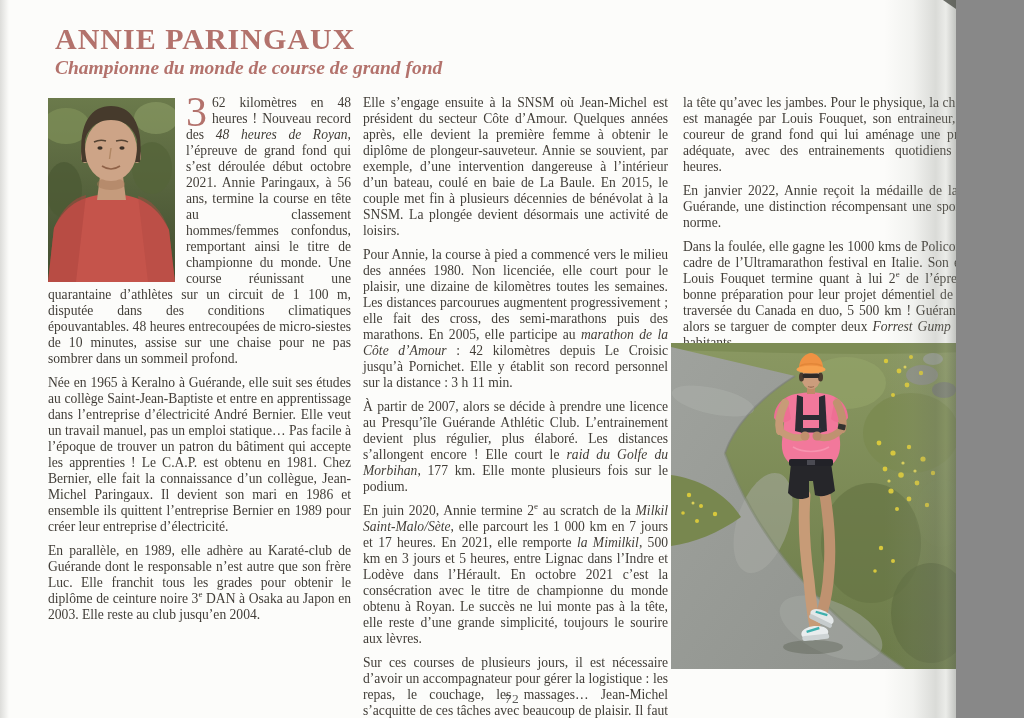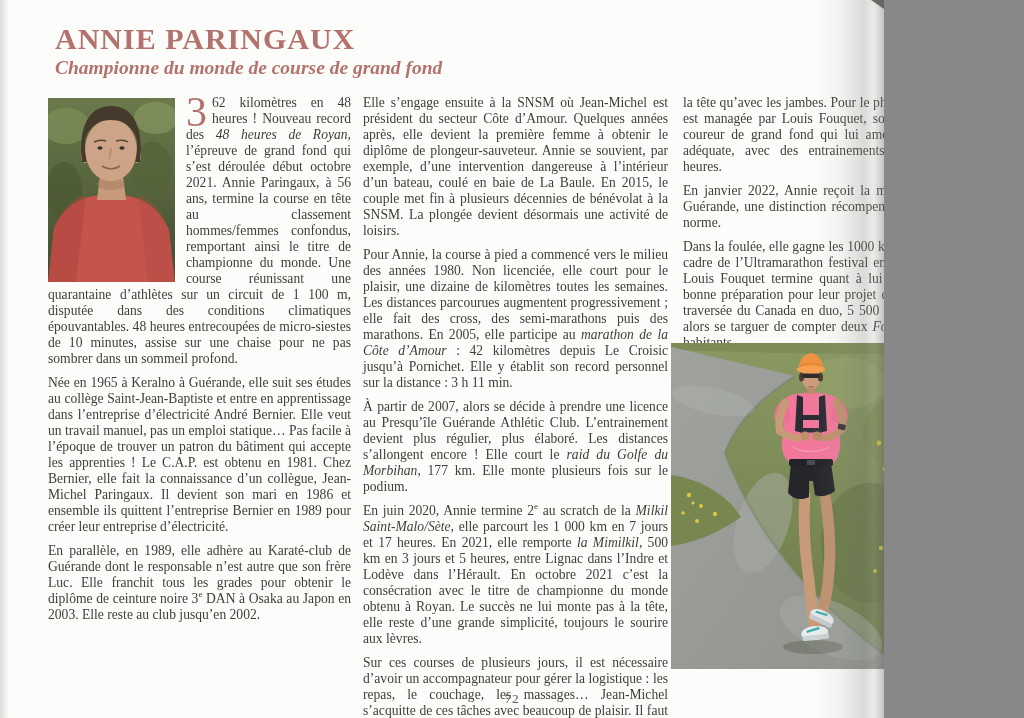--- a/index.html
+++ b/index.html
@@ -1,17 +1,17 @@
 <!DOCTYPE html>
 <html lang="fr"><head>
 <meta charset="utf-8">
 <style>
   html,body{margin:0;padding:0;background:#888;}
   .page{
-    position:relative;width:884px;height:718px;overflow:hidden;
+    position:relative;width:956px;height:718px;overflow:hidden;
     background:#fcfcfa;
     font-family:"Liberation Serif","DejaVu Serif",serif;
     color:#413d37;
   }
   .header{position:absolute;left:55px;top:22px;}
   .title{
     margin:0;font-size:30px;font-weight:bold;letter-spacing:1px;
     color:#b3726c;
   }
   .subtitle{
@@ -100,21 +100,21 @@
         <path d="M68,43 C72,42 77,42 80,44" stroke="#564434" stroke-width="1.5" fill="none"></path>
         <ellipse cx="52" cy="50" rx="2.6" ry="1.7" fill="#3a2f26"></ellipse>
         <ellipse cx="74" cy="50" rx="2.6" ry="1.7" fill="#3a2f26"></ellipse>
         <path d="M63,50 L61.5,61" stroke="#b08663" stroke-width="1.4" fill="none"></path>
         <path d="M54,68 Q63,74 72,68" stroke="#8f6248" stroke-width="1.6" fill="none"></path>
       </svg>
       <span class="dropcap">3</span>
       <span><span>62 kilomètres en 48 heures ! Nouveau record des </span><i>48 heures de Royan</i><span>, l’épreuve de grand fond qui s’est déroulée début octobre 2021. Annie Paringaux, à 56 ans, termine la course en tête au classement hommes/femmes confondus, remportant ainsi le titre de championne du monde. Une course réunissant une quarantaine d’athlètes sur un circuit de 1 100 m, disputée dans des conditions climatiques épouvantables. 48 heures entrecoupées de micro-siestes de 10 minutes, assise sur une chaise pour ne pas sombrer dans un sommeil profond.</span></span>
     </p>
     <p><span>Née en 1965 à Keralno à Guérande, elle suit ses études au collège Saint-Jean-Baptiste et entre en apprentissage dans l’entreprise d’électricité André Bernier. Elle veut un travail manuel, pas un emploi statique… Pas facile à l’époque de trouver un patron du bâtiment qui accepte les apprenties ! Le C.A.P. est obtenu en 1981. Chez Bernier, elle fait la connaissance d’un collègue, Jean-Michel Paringaux. Il devient son mari en 1986 et ensemble ils quittent l’entreprise Bernier en 1989 pour créer leur entreprise d’électricité.</span></p>
-    <p><span>En parallèle, en 1989, elle adhère au Karaté-club de Guérande dont le responsable n’est autre que son frère Luc. Elle franchit tous les grades pour obtenir le diplôme de ceinture noire 3</span><sup>e</sup><span> DAN à Osaka au Japon en 2003. Elle reste au club jusqu’en 2002.</span></p>
+    <p><span>En parallèle, en 1989, elle adhère au Karaté-club de Guérande dont le responsable n’est autre que son frère Luc. Elle franchit tous les grades pour obtenir le diplôme de ceinture noire 3</span><sup>e</sup><span> DAN à Osaka au Japon en 2003. Elle reste au club jusqu’en 2004.</span></p>
   </div>
 
   <div class="col col-2">
     <p><span>Elle s’engage ensuite à la SNSM où Jean-Michel est président du secteur Côte d’Amour. Quelques années après, elle devient la première femme à obtenir le diplôme de plongeur-sauveteur. Annie se souvient, par exemple, d’une intervention dangereuse à l’intérieur d’un bateau, coulé en baie de La Baule. En 2015, le couple met fin à plusieurs décennies de bénévolat à la SNSM. La plongée devient désormais une activité de loisirs.</span></p>
     <p><span>Pour Annie, la course à pied a commencé vers le milieu des années 1980. Non licenciée, elle court pour le plaisir, une dizaine de kilomètres toutes les semaines. Les distances parcourues augmentent progressivement ; elle fait des cross, des semi-marathons puis des marathons. En 2005, elle participe au </span><i>marathon de la Côte d’Amour</i><span> : 42 kilomètres depuis Le Croisic jusqu’à Pornichet. Elle y établit son record personnel sur la distance : 3 h 11 min.</span></p>
     <p><span>À partir de 2007, alors se décide à prendre une licence au Presqu’île Guérande Athlétic Club. L’entrainement devient plus régulier, plus élaboré. Les distances s’allongent encore ! Elle court le </span><i>raid du Golfe du Morbihan</i><span>, 177 km. Elle monte plusieurs fois sur le podium.</span></p>
     <p><span>En juin 2020, Annie termine 2</span><sup>e</sup><span> au scratch de la </span><i>Milkil Saint-Malo/Sète</i><span>, elle parcourt les 1 000 km en 7 jours et 17 heures. En 2021, elle remporte </span><i>la Mimilkil</i><span>, 500 km en 3 jours et 5 heures, entre Lignac dans l’Indre et Lodève dans l’Hérault. En octobre 2021 c’est la consécration avec le titre de championne du monde obtenu à Royan. Le succès ne lui monte pas à la tête, elle reste d’une grande simplicité, toujours le sourire aux lèvres.</span></p>
     <p><span>Sur ces courses de plusieurs jours, il est nécessaire d’avoir un accompagnateur pour gérer la logistique : les repas, le couchage, les massages… Jean-Michel s’acquitte de ces tâches avec beaucoup de plaisir. Il faut un mental d’acier pour pratiquer ce type de compétition qui se gagne autant avec</span></p>
   </div>
 

